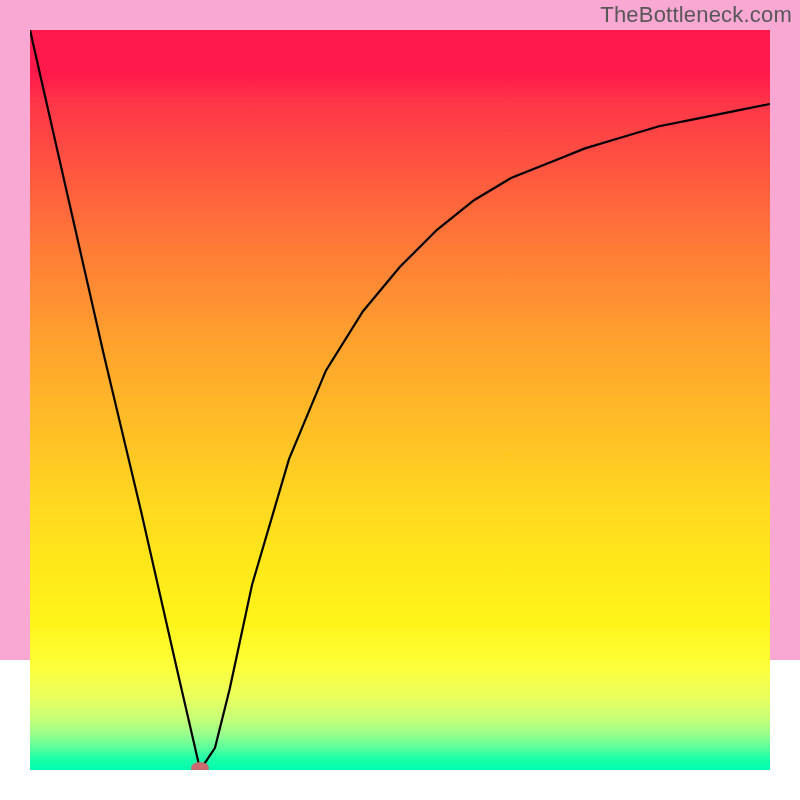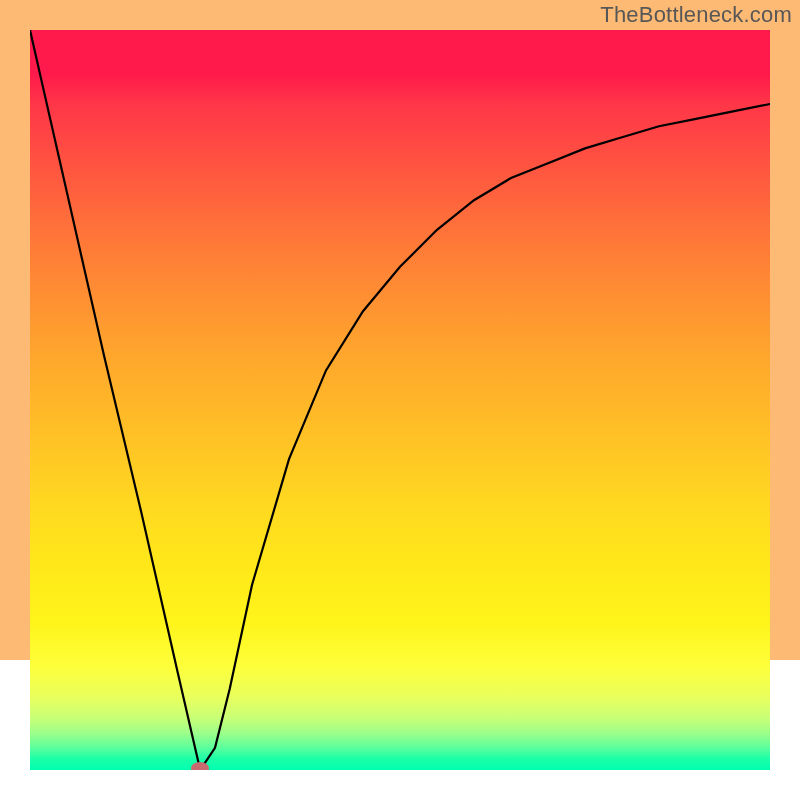--- a/index.html
+++ b/index.html
@@ -7,21 +7,21 @@
     padding: 0;
     width: 800px;
     height: 800px;
     overflow: hidden;
     font-family: Arial, Helvetica, sans-serif;
   }
   .frame {
     position: relative;
     width: 800px;
     height: 660px;
-    background: #fdba74;
+    background: #f9a8d4;
   }
   .watermark {
     position: absolute;
     top: 2px;
     right: 8px;
     color: #575757;
     font-size: 22px;
     font-weight: 500;
     letter-spacing: 0.2px;
     z-index: 5;

